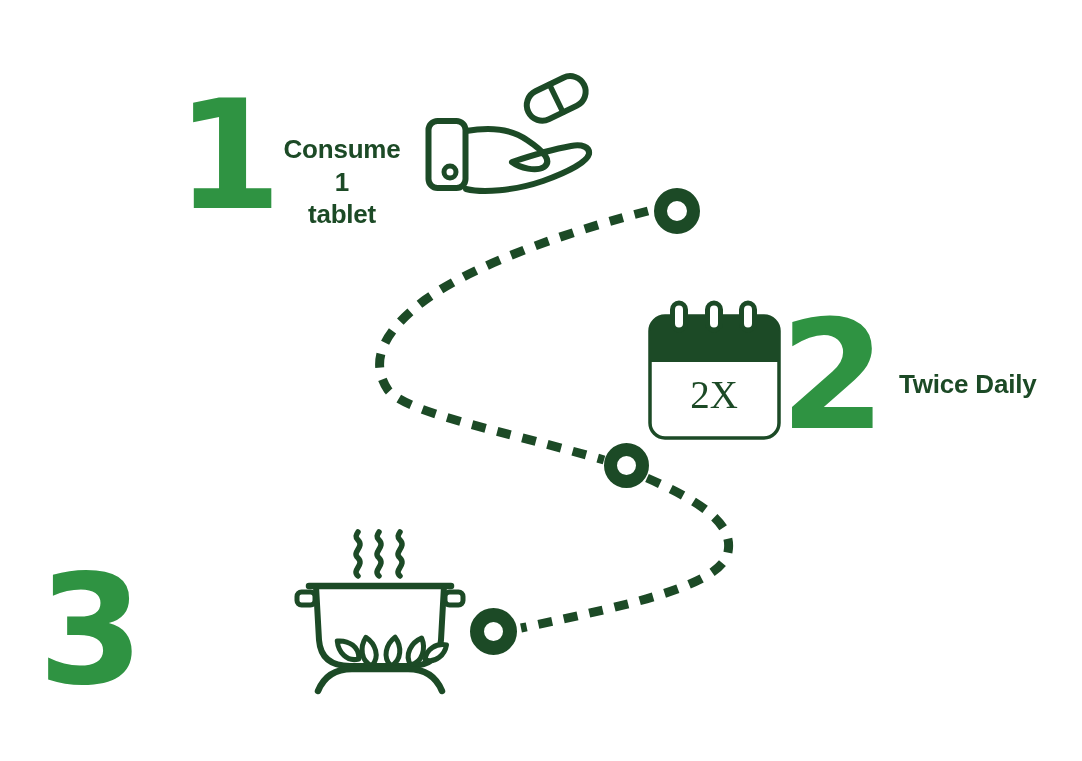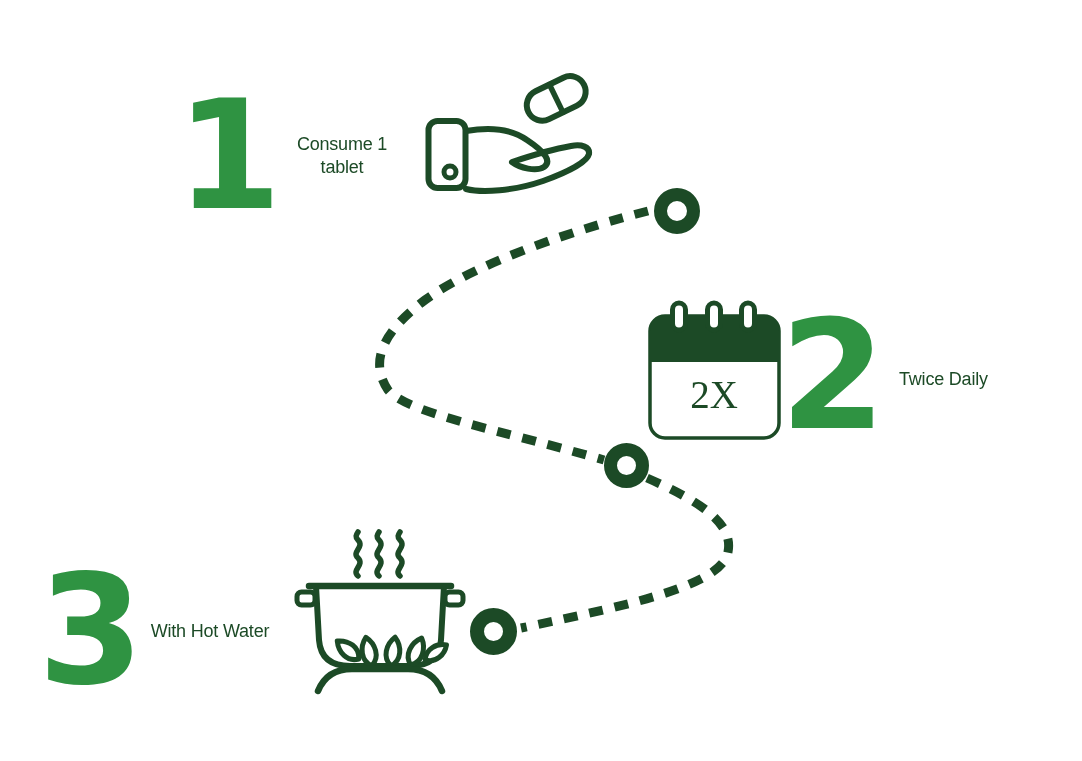--- a/index.html
+++ b/index.html
@@ -24,22 +24,22 @@
     font-size:152px;
     line-height:1;
     color:var(--green);
   }
   .num-1{left:176px;top:80px;}
   .num-2{left:780px;top:300px;}
   .num-3{left:38px;top:555px;}
   
   .step-label{
     font-family:"Liberation Sans",sans-serif;
-    font-weight:400;
-    font-size:18px;
+    font-weight:700;
+    font-size:26px;
     line-height:1.25;
     letter-spacing:-0.2px;
     color:var(--dark);
     white-space:pre-line;
   }
   .label-1{left:277px;top:133px;width:130px;text-align:center;}
   .label-2{left:899px;top:368px;white-space:nowrap;}
   .label-3{left:126px;top:620px;width:168px;text-align:center;}
   
   .path-node{
@@ -114,21 +114,20 @@
     <path class="fill-dark" d="M 650 362 L 650 331 Q 650 316 665 316 L 764 316 Q 779 316 779 331 L 779 362 Z"></path>
 
     <rect class="sd-fillwhite" x="672.5" y="303" width="13" height="27" rx="6.5" stroke-width="5"></rect>
     <rect class="sd-fillwhite" x="707.5" y="303" width="13" height="27" rx="6.5" stroke-width="5"></rect>
     <rect class="sd-fillwhite" x="741.5" y="303" width="13" height="27" rx="6.5" stroke-width="5"></rect>
 
     <text class="cal-badge" x="714" y="408" text-anchor="middle">2X</text>
   </svg>
 
   <div class="abs step-num num-3">3</div>
-  <div class="abs step-label label-3">With Hot Water</div>
   <svg class="abs" style="left:288px;top:518px" width="190" height="185" viewBox="288 518 190 185">
 
     <g>
       <path class="sd" stroke-width="5.5" d="M 358 576 c -7 -6 7 -11 0 -18 c -7 -6 7 -11 0 -18 c -3 -3 -2 -5 0 -8"></path>
       <path class="sd" stroke-width="5.5" d="M 379 576 c -7 -6 7 -11 0 -18 c -7 -6 7 -11 0 -18 c -3 -3 -2 -5 0 -8"></path>
       <path class="sd" stroke-width="5.5" d="M 400 576 c -7 -6 7 -11 0 -18 c -7 -6 7 -11 0 -18 c -3 -3 -2 -5 0 -8"></path>
     </g>
 
     <rect class="sd-fillwhite" x="297" y="592" width="18" height="13" rx="4.5" stroke-width="5"></rect>
     <rect class="sd-fillwhite" x="445" y="592" width="18" height="13" rx="4.5" stroke-width="5"></rect>

